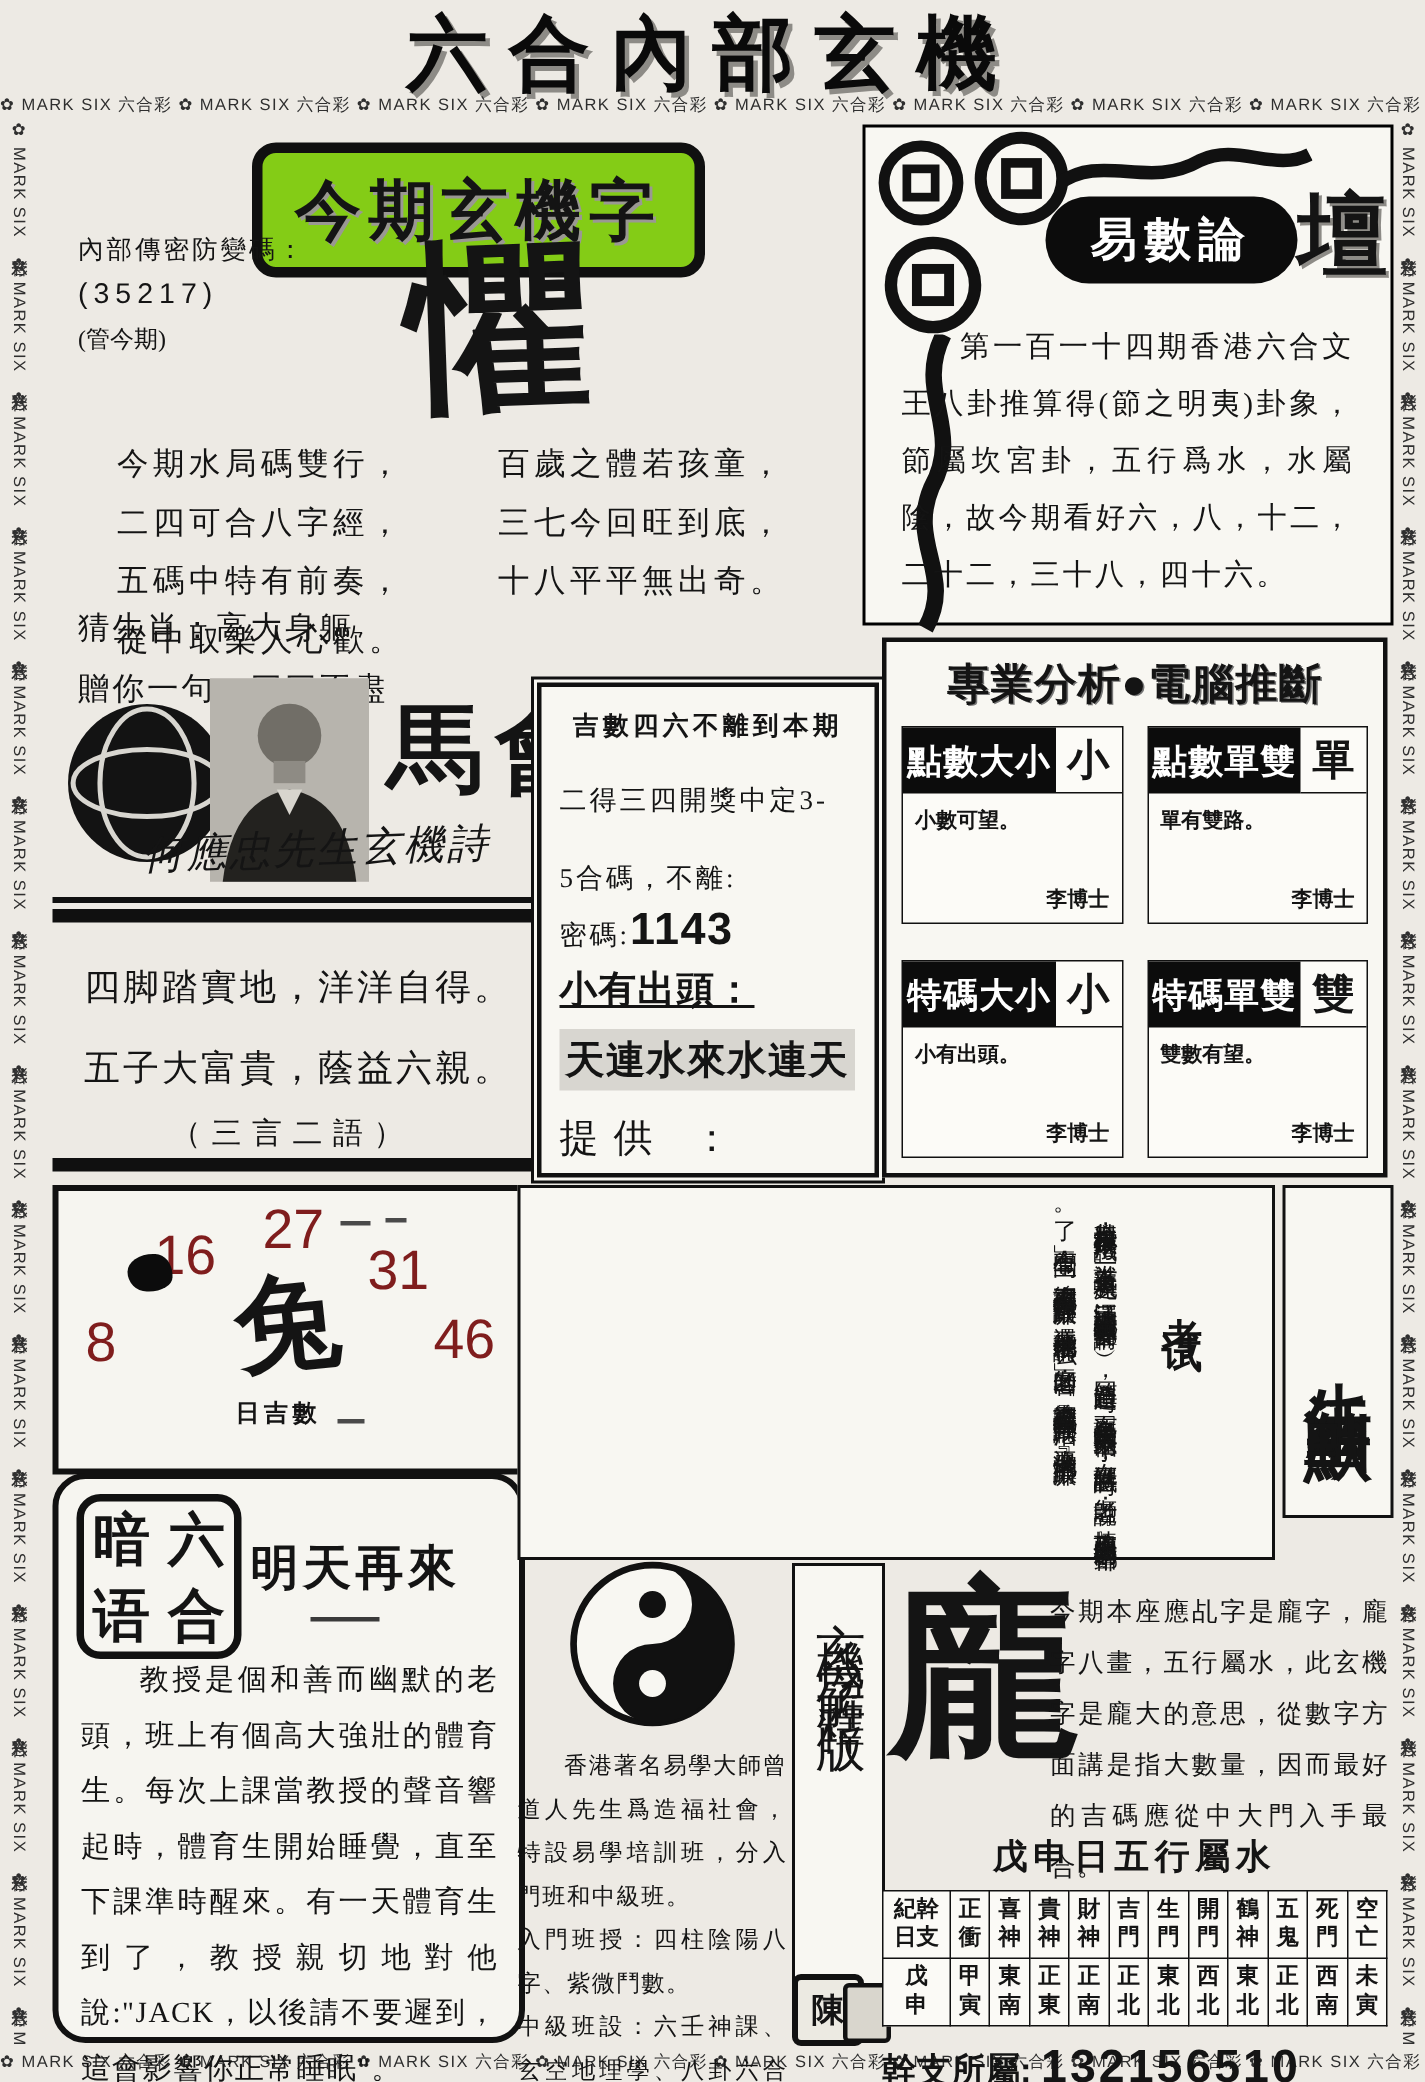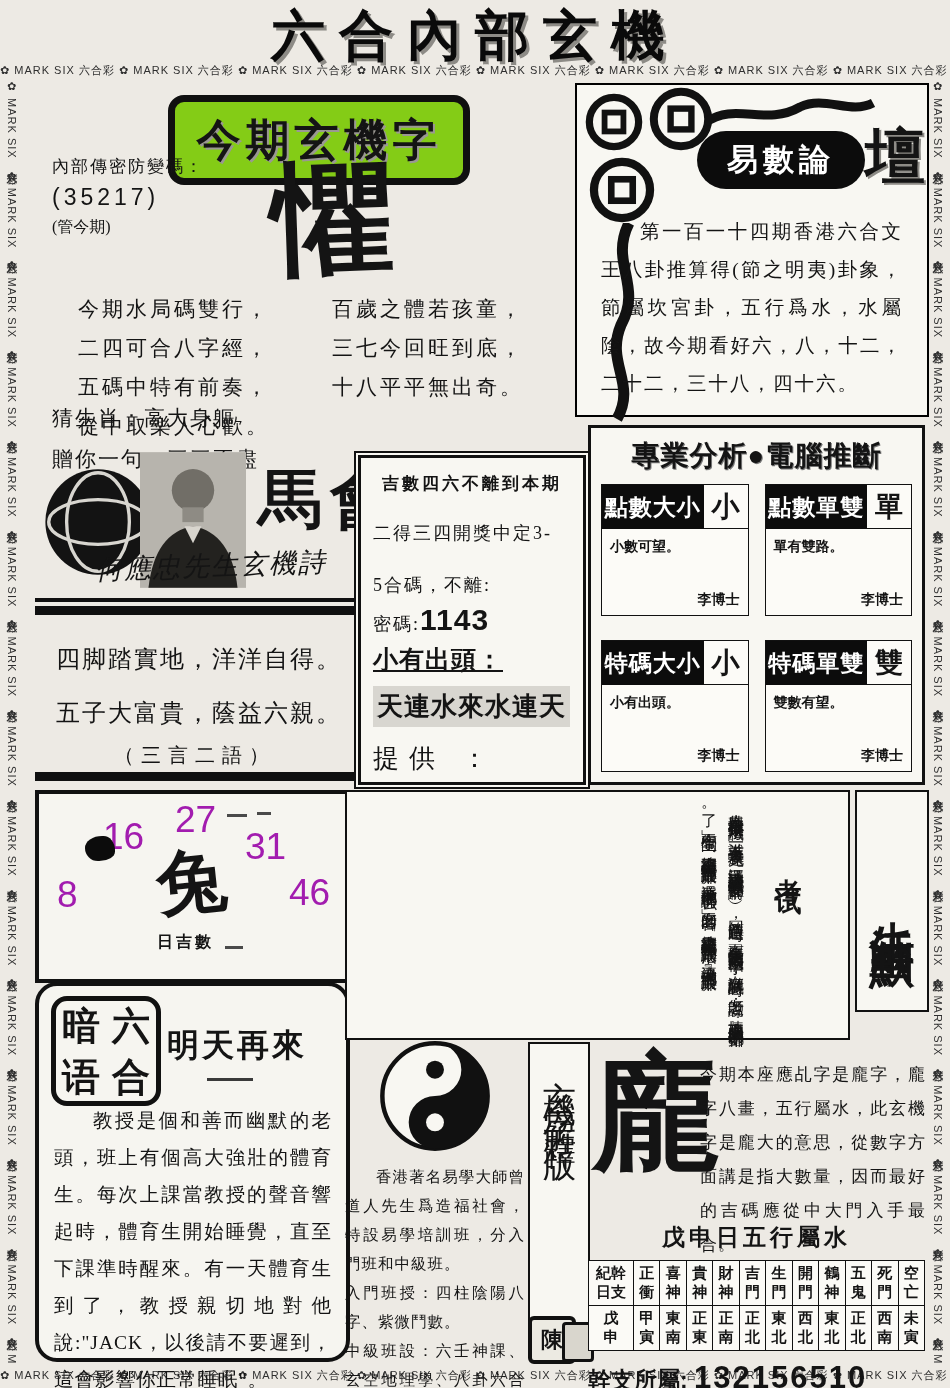--- a/index.html
+++ b/index.html
@@ -19,21 +19,21 @@
   
   .main-title{left:0;top:0;width:100%;text-align:center;font-size:54px;font-weight:900;
               letter-spacing:14px;color:#0a0a0a;text-shadow:3px 3px 0 #8d8b86;}
 
   
   .mystery-header{left:168px;top:95px;width:288px;height:76px;border:7px solid #101010;border-radius:16px;
                   background:#84cc16;display:flex;align-items:center;justify-content:center;
                   font-size:44px;font-weight:900;letter-spacing:5px;text-shadow:2px 2px 0 #9a9893;}
   .code-block{left:52px;top:152px;width:215px;line-height:30px;}
   .code-label{font-size:17px;letter-spacing:2px;}
-  .code-value{font-size:23px;letter-spacing:4px;}
+  .code-value{font-size:19px;letter-spacing:4px;}
   .code-note{font-size:16px;}
   .big-glyph{left:272px;top:158px;font-size:122px;font-weight:700;line-height:1;transform:rotate(-2deg);}
 
   .poem{font-size:21px;line-height:39px;letter-spacing:3px;}
   .poem-left{left:78px;top:290px;}
   .poem-right{left:332px;top:290px;}
   .zodiac-block{left:52px;top:398px;font-size:21px;line-height:41px;letter-spacing:2px;}
 
   
   .club-logo{left:42px;top:466px;width:112px;height:112px;}
@@ -71,21 +71,21 @@
   .panel-label{background:#0c0c0c;color:#fff;flex:1;display:flex;align-items:center;justify-content:center;
                font-size:23px;font-weight:800;letter-spacing:1px;font-family:"Liberation Sans","DejaVu Sans",sans-serif;}
   .panel-pick{width:44px;display:flex;align-items:center;justify-content:center;font-size:28px;font-weight:800;
               border-bottom:1px solid #111;font-family:"Liberation Sans","DejaVu Sans",sans-serif;}
   .panel-comment{font-size:14px;font-weight:700;padding:9px 8px;font-family:"Liberation Sans","DejaVu Sans",sans-serif;}
   .panel-analyst{position:absolute;right:8px;bottom:6px;font-size:14px;font-weight:700;
                  font-family:"Liberation Sans","DejaVu Sans",sans-serif;}
 
   
   .daily-box{left:35px;top:790px;width:307px;height:185px;border:4px solid #111;background:#f6f5f0;}
-  .daily-num{position:absolute;font-size:37px;font-family:"Liberation Sans","DejaVu Sans",sans-serif;color:#a21caf;}
+  .daily-num{position:absolute;font-size:37px;font-family:"Liberation Sans","DejaVu Sans",sans-serif;color:#7f1d1d;}
   .daily-glyph{position:absolute;left:118px;top:42px;font-size:70px;font-weight:700;transform:rotate(-6deg);}
   .daily-label{position:absolute;left:118px;top:138px;font-size:16px;font-weight:800;letter-spacing:3px;
                font-family:"Liberation Sans","DejaVu Sans",sans-serif;}
   .blob{position:absolute;left:46px;top:42px;width:30px;height:25px;background:#0c0c0c;
         border-radius:60% 40% 55% 45%/50% 60% 40% 55%;}
   .dash{position:absolute;height:3px;background:#4a4a4a;}
 
   
   .secret-box{left:35px;top:982px;width:307px;height:372px;border:4px solid #111;border-radius:22px;background:#f6f5f0;}
   .seal-grid{position:absolute;left:12px;top:10px;width:100px;height:100px;border:5px solid #111;border-radius:16px;

